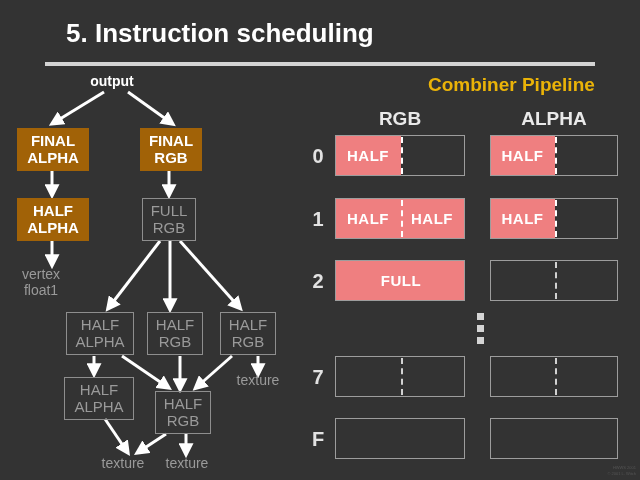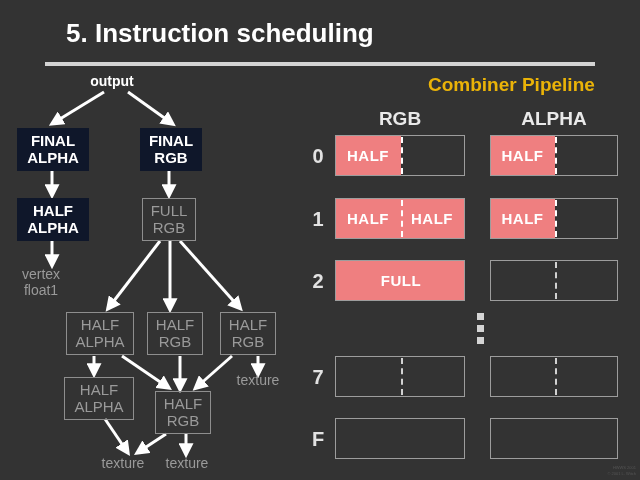--- a/index.html
+++ b/index.html
@@ -46,21 +46,21 @@
     flex-direction: column;
     align-items: center;
     justify-content: center;
     line-height: 1.12;
     font-size: 15px;
     font-weight: bold;
     text-align: center;
     white-space: pre;
   }
   .node.filled {
-    background: #0f172a;
+    background: #a16207;
     color: #ffffff;
     border: none;
   }
   .node.outlined {
     background: transparent;
     color: #9a9a9a;
     border: 1px solid #8e8e8e;
     font-weight: normal;
   }
   .node .l1, .node .l2 { display: block; }

